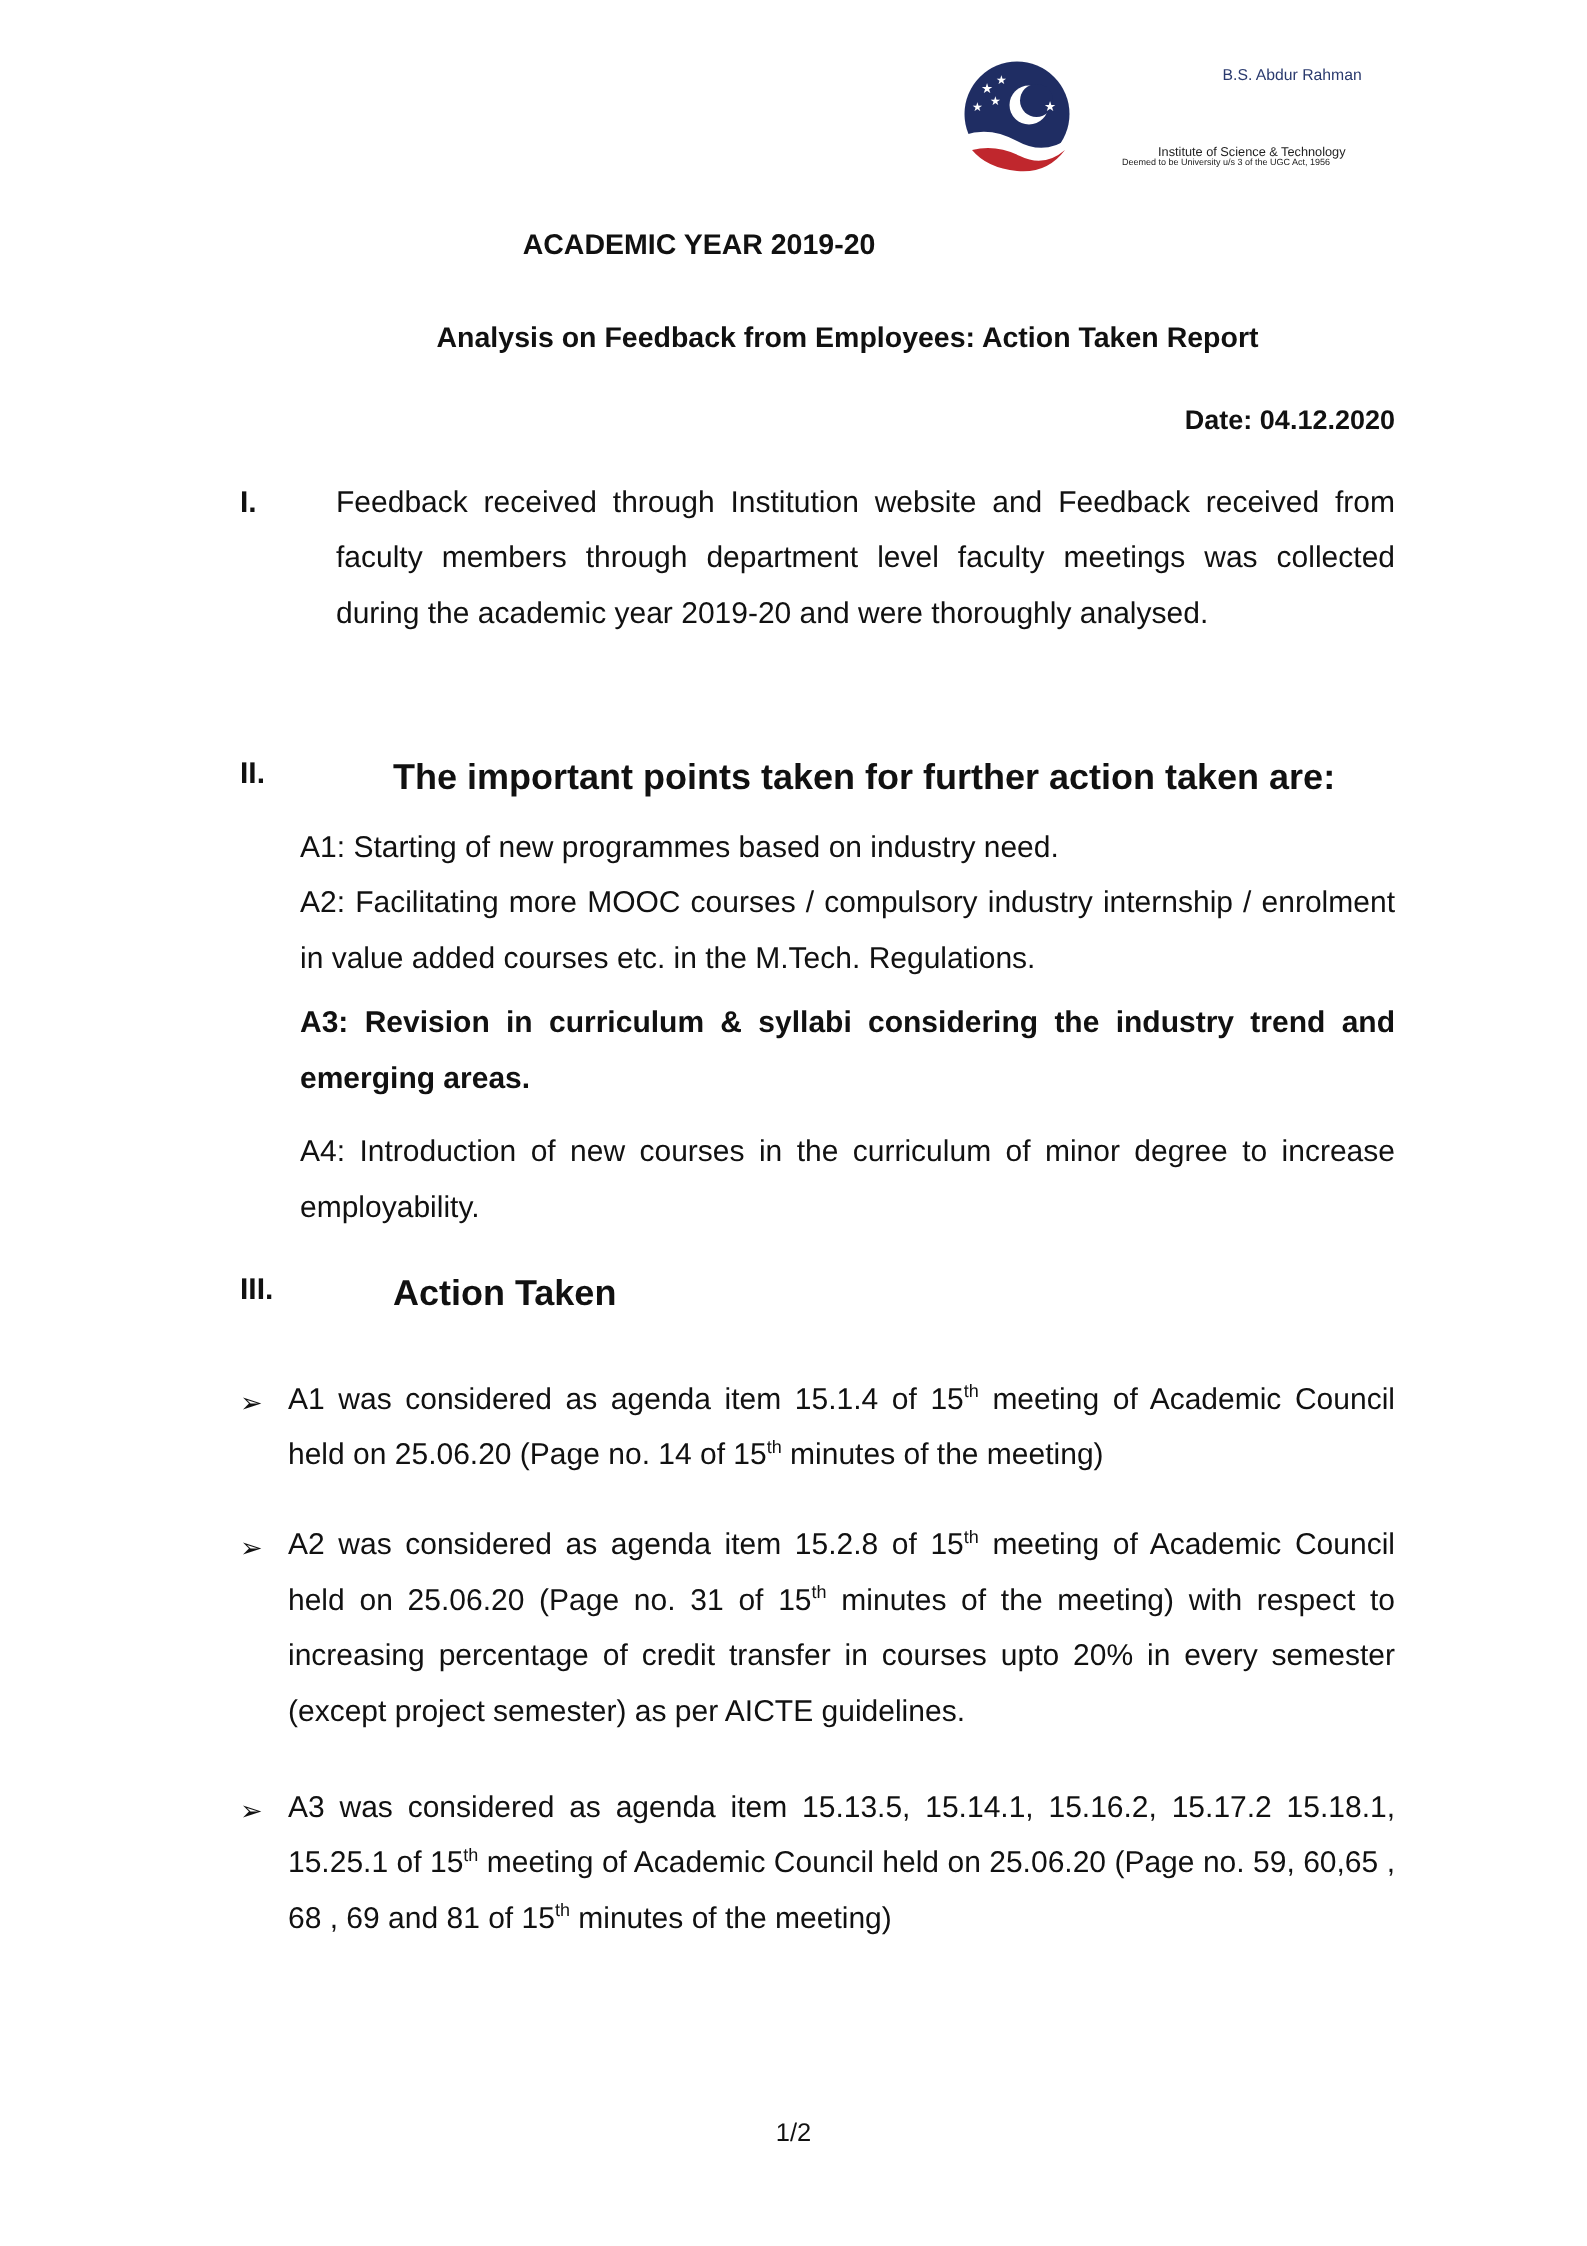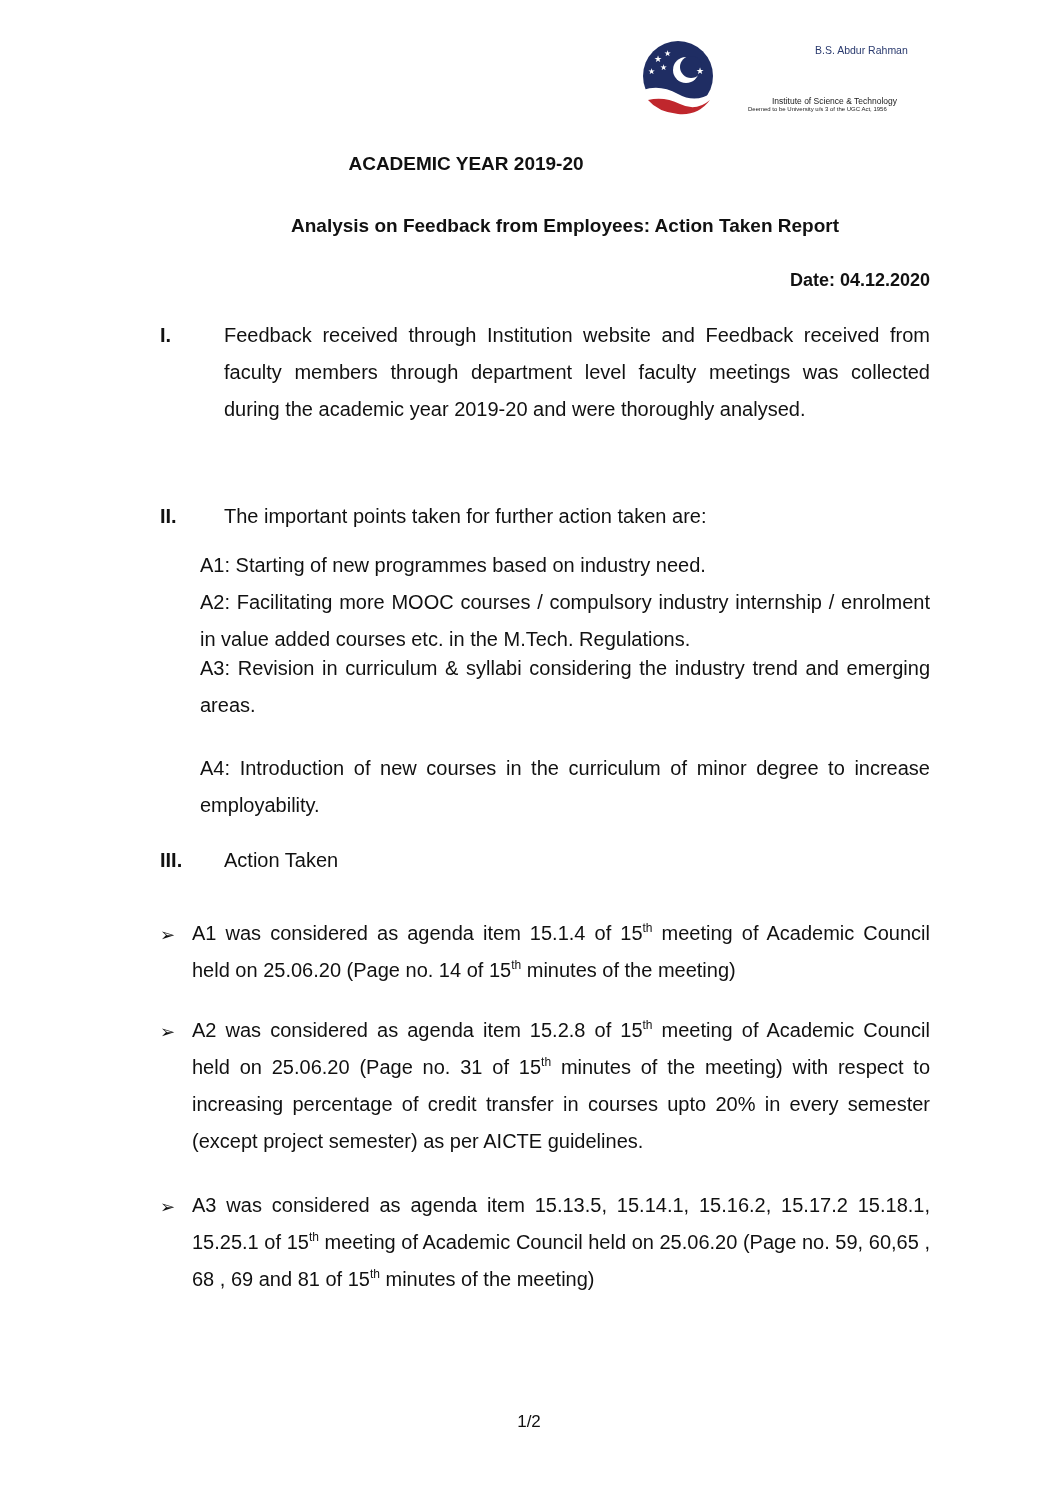--- a/index.html
+++ b/index.html
@@ -9,21 +9,21 @@
   .logo { left: 640px; top: 40px; width: 290px; height: 76px; }
   .logo-mark { position: absolute; left: 0; top: 0; width: 76px; height: 76px; }
   .logo-top { position: absolute; left: 175px; top: 4px; font-size: 10.5px; color: #2a3a6e; }
   .logo-name { position: absolute; left: 78px; top: 8px; font-size: 43px; font-weight: bold; color: #1f2d63; letter-spacing: -0.5px; line-height: 1; }
   .logo-sub1 { position: absolute; left: 132px; top: 56px; font-size: 8.5px; color: #222; }
   .logo-sub2 { position: absolute; left: 108px; top: 66px; font-size: 6px; color: #222; }
   .title { left: 0; width: 932px; text-align: center; font-weight: bold; font-size: 19px; }
   .date { right: 128px; font-weight: bold; font-size: 18px; }
   .body-text { font-size: 20px; line-height: 37px; text-align: justify; }
   .sec-num { font-size: 20px; font-weight: bold; }
-  .sec-head { font-size: 20px; font-weight: normal; }
+  .sec-head { font-size: 24px; font-weight: bold; margin-left: 38px; }
   .point { left: 200px; width: 730px; font-size: 20px; line-height: 37px; text-align: justify; text-align-last: auto; }
   .bullet { left: 160px; font-size: 18px; }
   .action { left: 192px; width: 738px; font-size: 20px; line-height: 37px; text-align: justify; }
   sup { font-size: 12px; line-height: 0; }
   .page-num { left: 0; width: 1058px; text-align: center; top: 1412px; font-size: 17px; font-family: Liberation Sans, sans-serif; }
 </style>
 </head>
 <body>
 
 <div class="abs logo">
@@ -55,21 +55,21 @@
 <div class="abs sec-head" style="left:224px; top:505px;">The important points taken for further action taken are:</div>
 
 <div class="abs point" style="top:547px;">
   <span>A1:</span>
   <span>Starting of new programmes based on industry need.</span>
 </div>
 <div class="abs point" style="top:584px;">
   <span>A2:</span>
   <span>Facilitating more MOOC courses / compulsory industry internship / enrolment in value added courses etc. in the M.Tech. Regulations.</span>
 </div>
-<div class="abs point" style="top:650px;">
+<div class="abs point" style="top:664px;font-weight:bold;">
   <span>A3:</span>
   <span>Revision in curriculum &amp; syllabi considering the industry trend and emerging areas.</span>
 </div>
 <div class="abs point" style="top:750px;">
   <span>A4:</span>
   <span>Introduction of new courses in the curriculum of minor degree to increase employability.</span>
 </div>
 
 <div class="abs sec-num" style="left:160px; top:849px;">III.</div>
 <div class="abs sec-head" style="left:224px; top:849px;">Action Taken</div>

